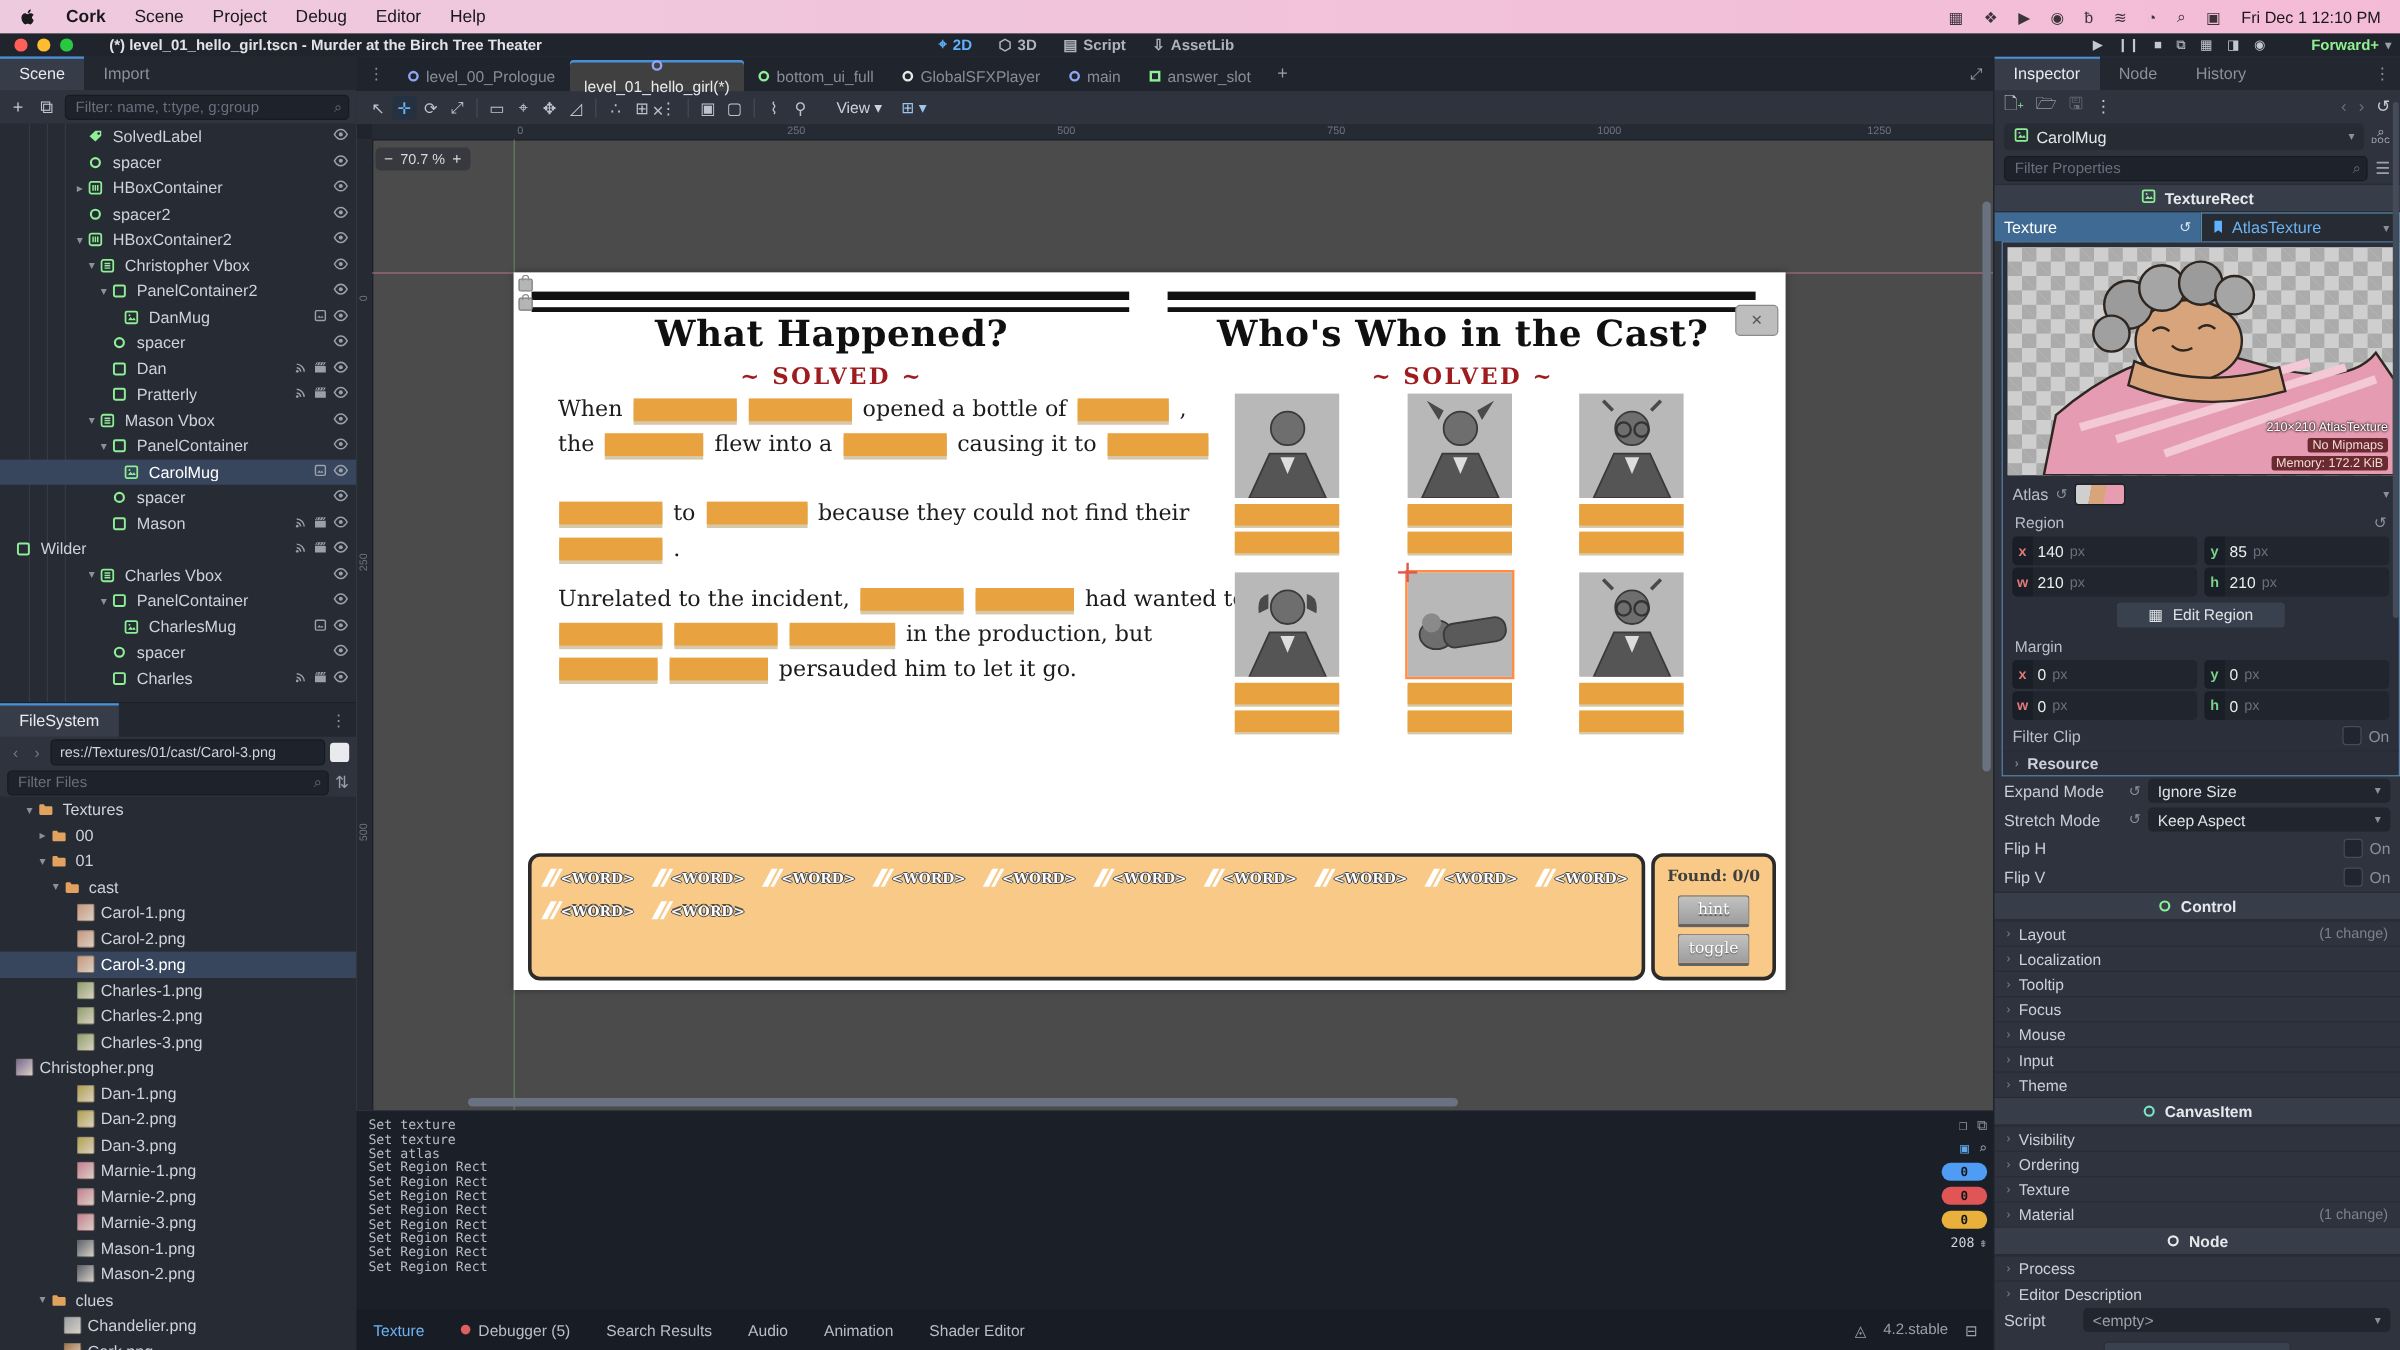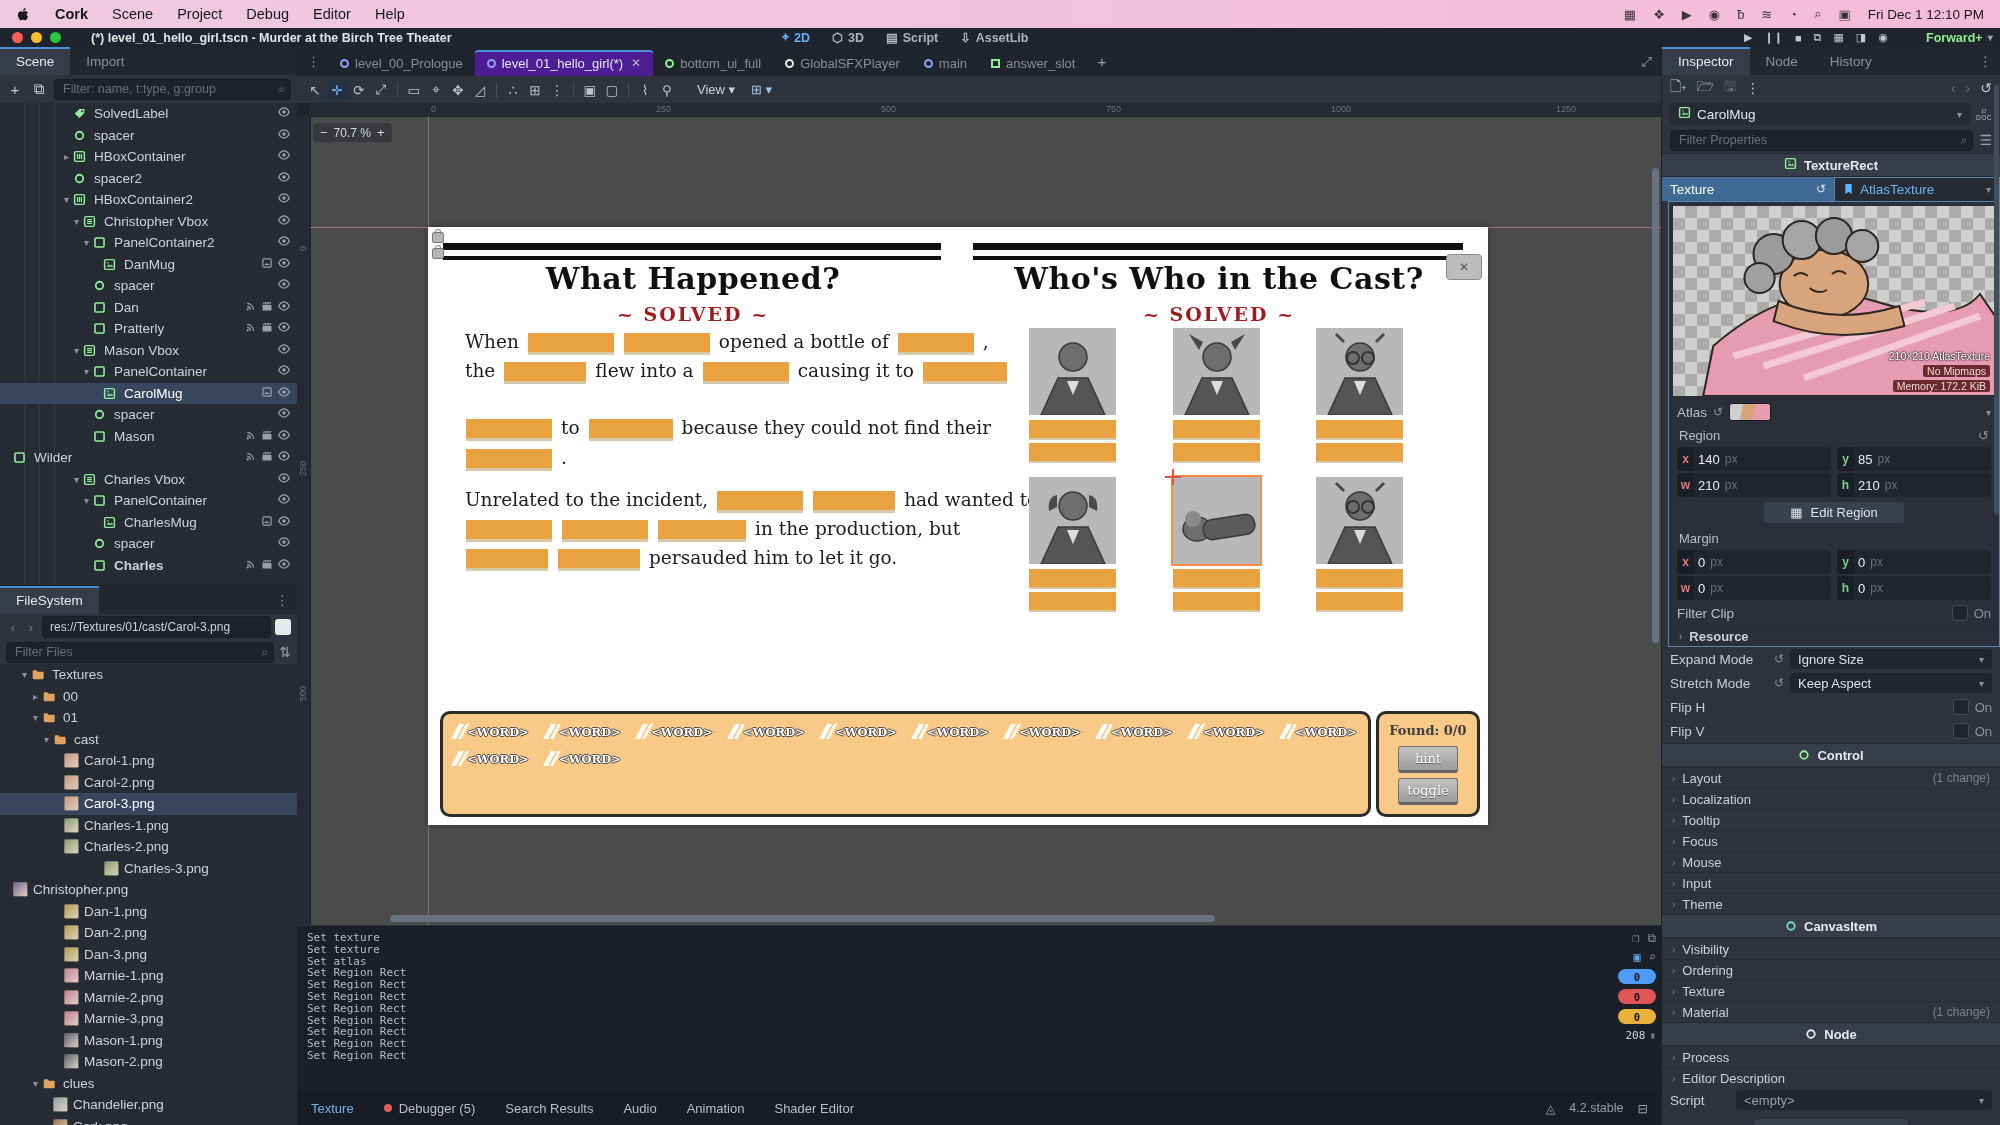--- a/index.html
+++ b/index.html
@@ -56,21 +56,21 @@
   .fs-path .pfield{flex:1;height:20px;background:#1d222b;border:1px solid #171b22;border-radius:4px;
      font-size:12px;color:#cfd3dc;display:flex;align-items:center;padding:0 7px;overflow:hidden;white-space:nowrap;}
   .fs-path .cpy{width:16px;height:16px;background:#e8eaee;border-radius:3px;flex:none;}
   .fs-filter{height:24px;display:flex;align-items:center;padding:0 6px;gap:5px;background:#2e333d;}
   .fs-tree{height:462px;}
   .fico{width:13px;height:13px;border-radius:2px;flex:none;margin-right:5px;border:1px solid rgba(0,0,0,.35);}
   
   .center{position:absolute;left:297px;right:338px;top:47px;bottom:0;background:#30343f;}
   .stabs{height:29px;background:#20242d;display:flex;align-items:flex-end;padding-left:2px;font-size:13px;}
   .stab{display:flex;align-items:center;gap:6px;height:26px;padding:0 12px;color:#878d99;cursor:pointer;}
-  .stab.active{background:#4c1d95;color:#e8eaee;box-shadow:inset 0 2px 0 #4a90d9;border-radius:3px 3px 0 0;}
+  .stab.active{background:#404040;color:#e8eaee;box-shadow:inset 0 2px 0 #4a90d9;border-radius:3px 3px 0 0;flex-direction:column;}
   .stab .dot{width:9px;height:9px;border-radius:50%;border:2px solid;box-sizing:border-box;background:transparent;flex:none;}
   .stab .sq{width:9px;height:9px;border:2px solid;box-sizing:border-box;flex:none;}
   .stab .cl{color:#b9bec8;font-size:12px;margin-left:2px;}
   .stabs .plus{color:#9aa0ab;font-size:15px;padding:0 10px;align-self:center;cursor:pointer;}
   .stabs .expand{margin-left:auto;align-self:center;color:#9aa0ab;padding:0 10px;cursor:pointer;}
   .t2d{height:27px;background:#2e333d;display:flex;align-items:center;gap:2px;padding:0 8px;border-bottom:1px solid #23272f;}
   .t2d .ic{width:20px;text-align:center;color:#bdc2cc;font-size:13.5px;cursor:pointer;border-radius:3px;padding:2px 0;}
   .t2d .ic.active{color:#6ab0f3;background:#253140;}
   .t2d .sep{width:1px;height:16px;background:#444b59;margin:0 4px;}
   .t2d .viewbtn{margin-left:10px;color:#cdd1d9;font-size:13px;padding:2px 8px;cursor:pointer;}
@@ -642,21 +642,21 @@
             </svg>
           </span>
           <span class="lbl">spacer</span>
           <span class="meta">
             <span><svg width="14" height="12" viewBox="0 0 16 14">
                 <path d="M8 2.3C4.4 2.3 1.8 7 1.8 7S4.4 11.7 8 11.7 14.2 7 14.2 7 11.6 2.3 8 2.3z" fill="none" stroke="#9aa0ab" stroke-width="1.5"></path>
                 <circle cx="8" cy="7" r="2" fill="#9aa0ab"></circle>
               </svg></span>
           </span>
         </div>
-        <div class="trow" style="padding-left: 80px; font-weight: bold;">
+        <div class="trow" style="padding-left: 80px;">
           <span class="arr"></span>
           <span class="nic">
             <svg width="13" height="13" viewBox="0 0 16 16">
               <rect x="2.4" y="2.4" width="11.2" height="11.2" rx="1.5" fill="none" stroke="#8eef97" stroke-width="2"></rect>
             </svg>
           </span>
           <span class="lbl">Charles</span>
           <span class="meta">
             <span><svg width="12" height="12" viewBox="0 0 16 16">
                 <circle cx="3.6" cy="12.6" r="1.5" fill="#9aa0ab"></circle>
@@ -747,21 +747,21 @@
         <div class="trow" style="padding-left: 51px;">
           <span class="arr"></span>
           <span class="fico" style="background: linear-gradient(135deg, rgb(143, 160, 107), rgb(217, 208, 196));"></span>
           <span class="lbl">Charles-1.png</span>
         </div>
         <div class="trow" style="padding-left: 51px;">
           <span class="arr"></span>
           <span class="fico" style="background: linear-gradient(135deg, rgb(143, 160, 107), rgb(217, 208, 196));"></span>
           <span class="lbl">Charles-2.png</span>
         </div>
-        <div class="trow" style="padding-left: 51px; margin-left: 40px;">
+        <div class="trow" style="padding-left: 51px;">
           <span class="arr"></span>
           <span class="fico" style="background: linear-gradient(135deg, rgb(143, 160, 107), rgb(217, 208, 196));"></span>
           <span class="lbl">Charles-3.png</span>
         </div>
         <div class="trow" style="">
           <span class="arr"></span>
           <span class="fico" style="background: linear-gradient(135deg, rgb(122, 106, 147), rgb(217, 208, 196));"></span>
           <span class="lbl">Christopher.png</span>
         </div>
         <div class="trow" style="padding-left: 51px;">

